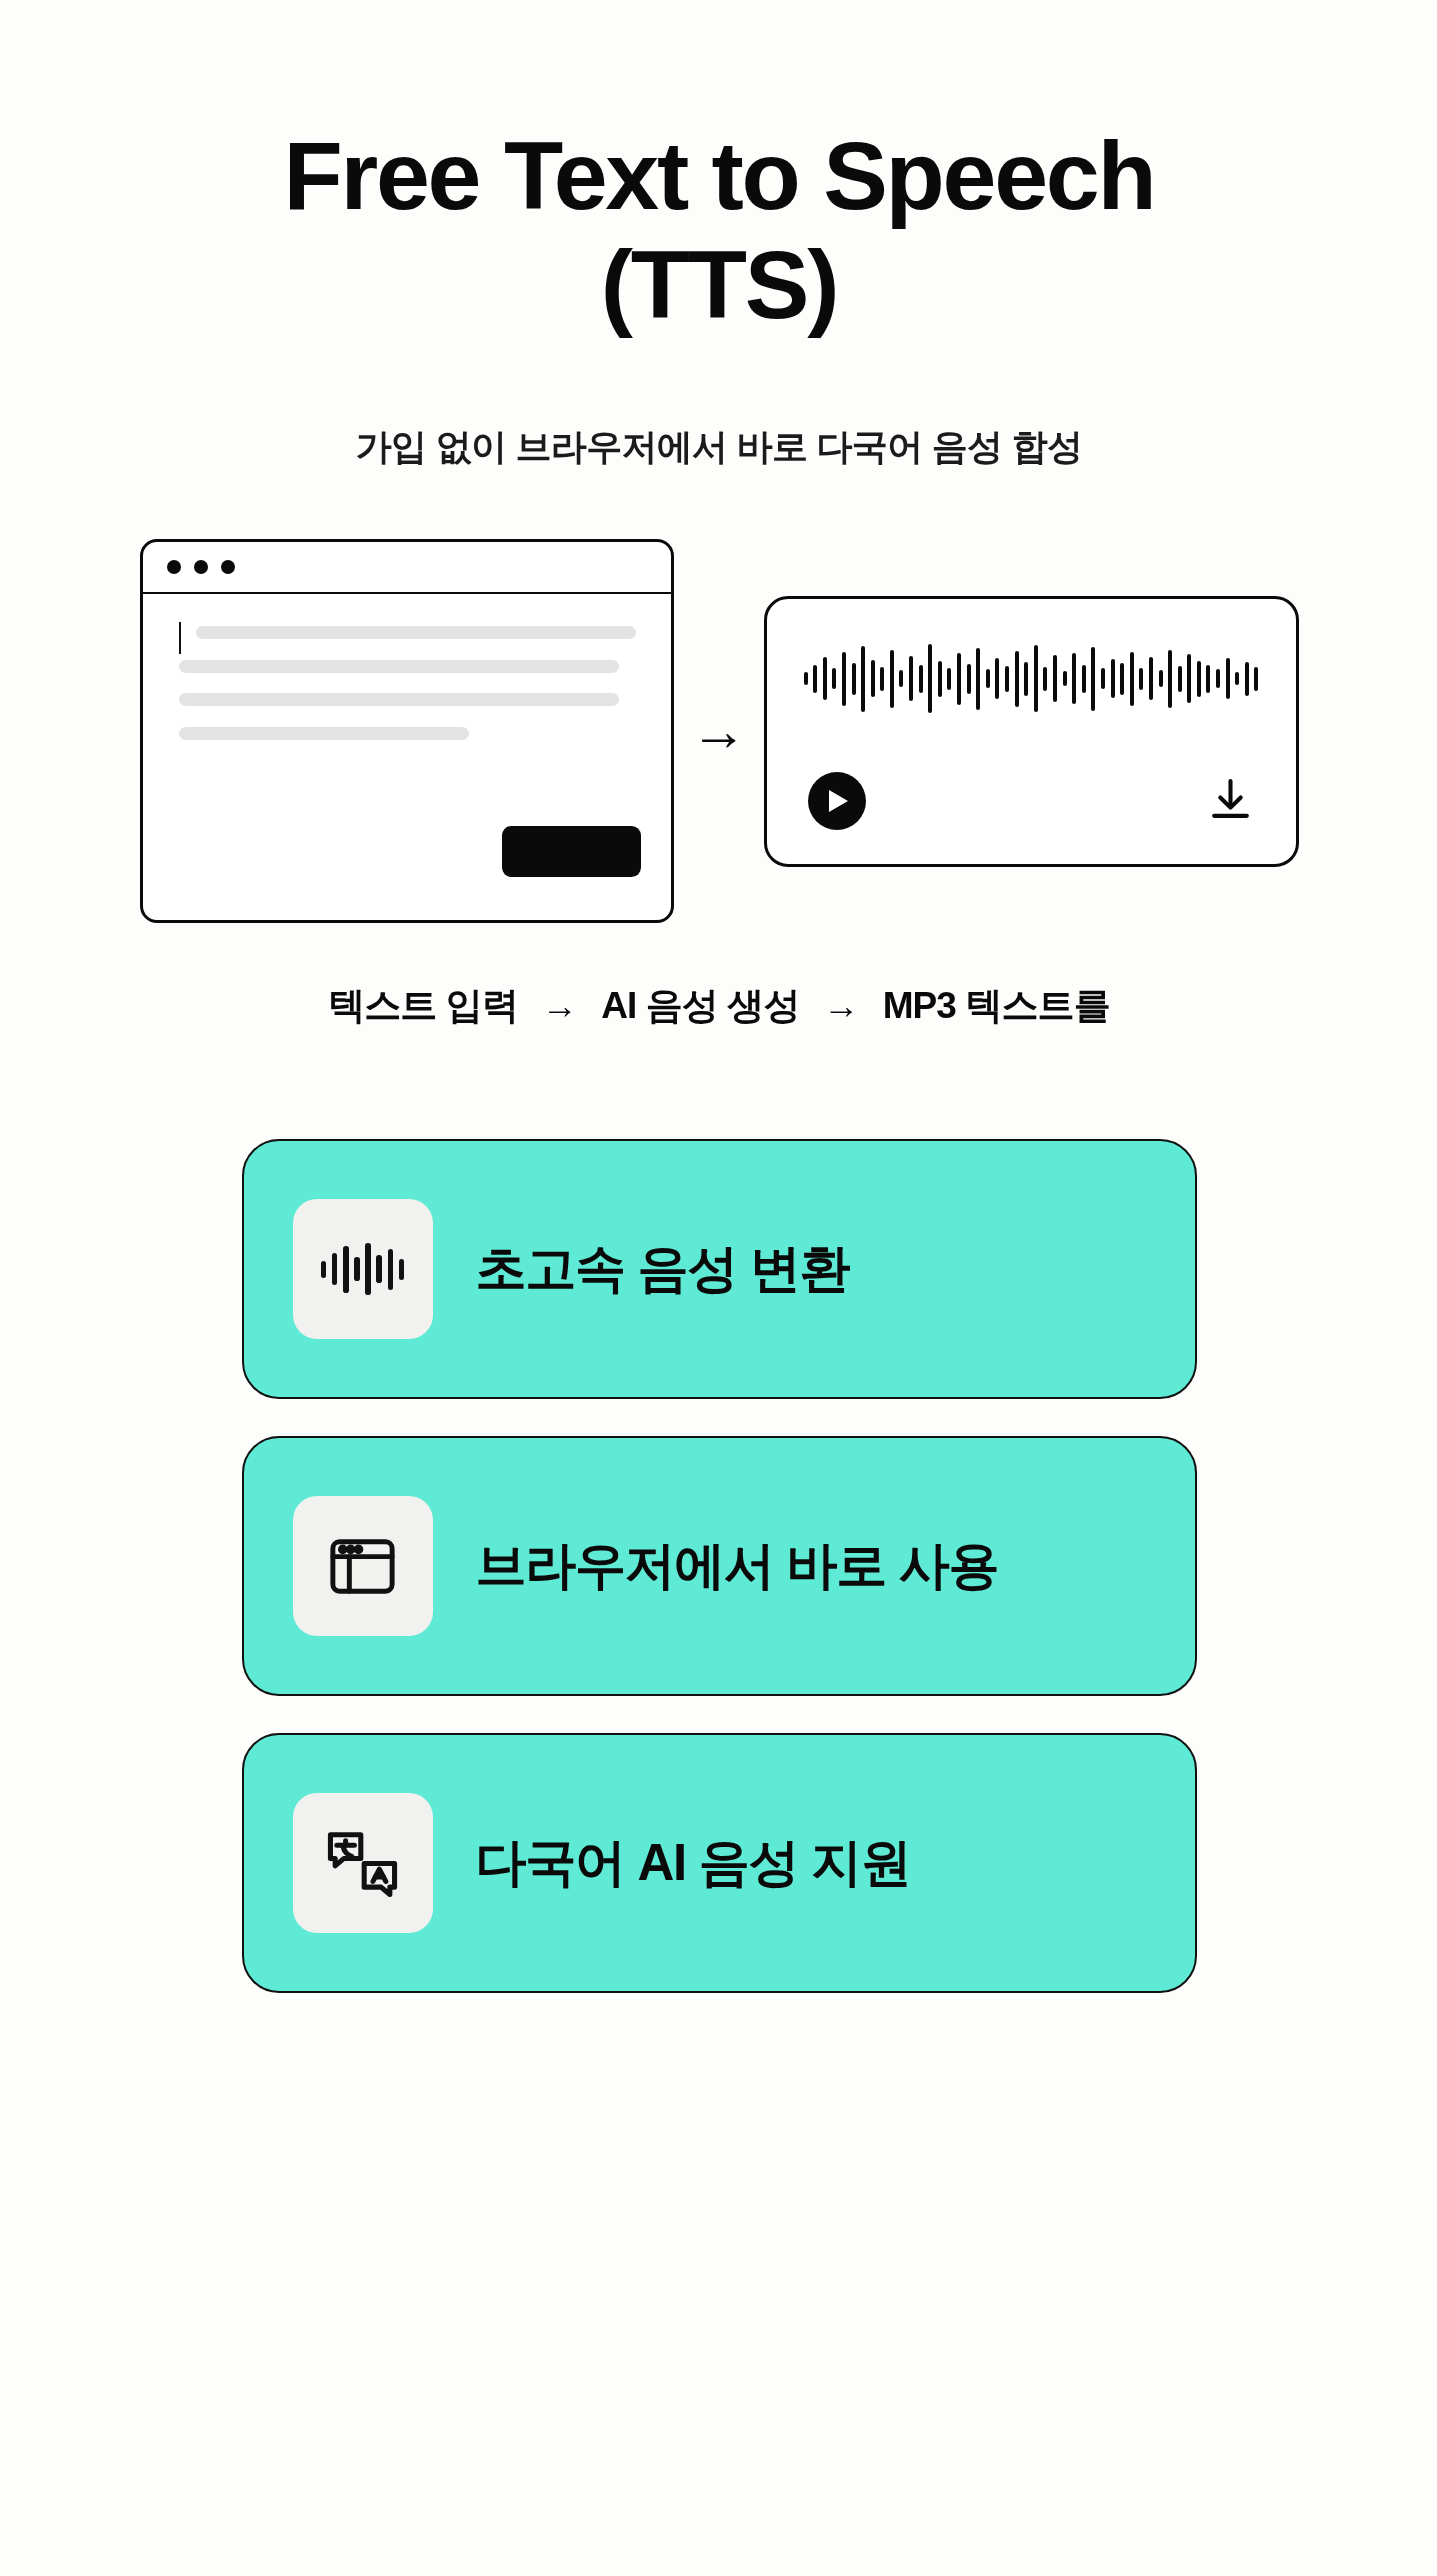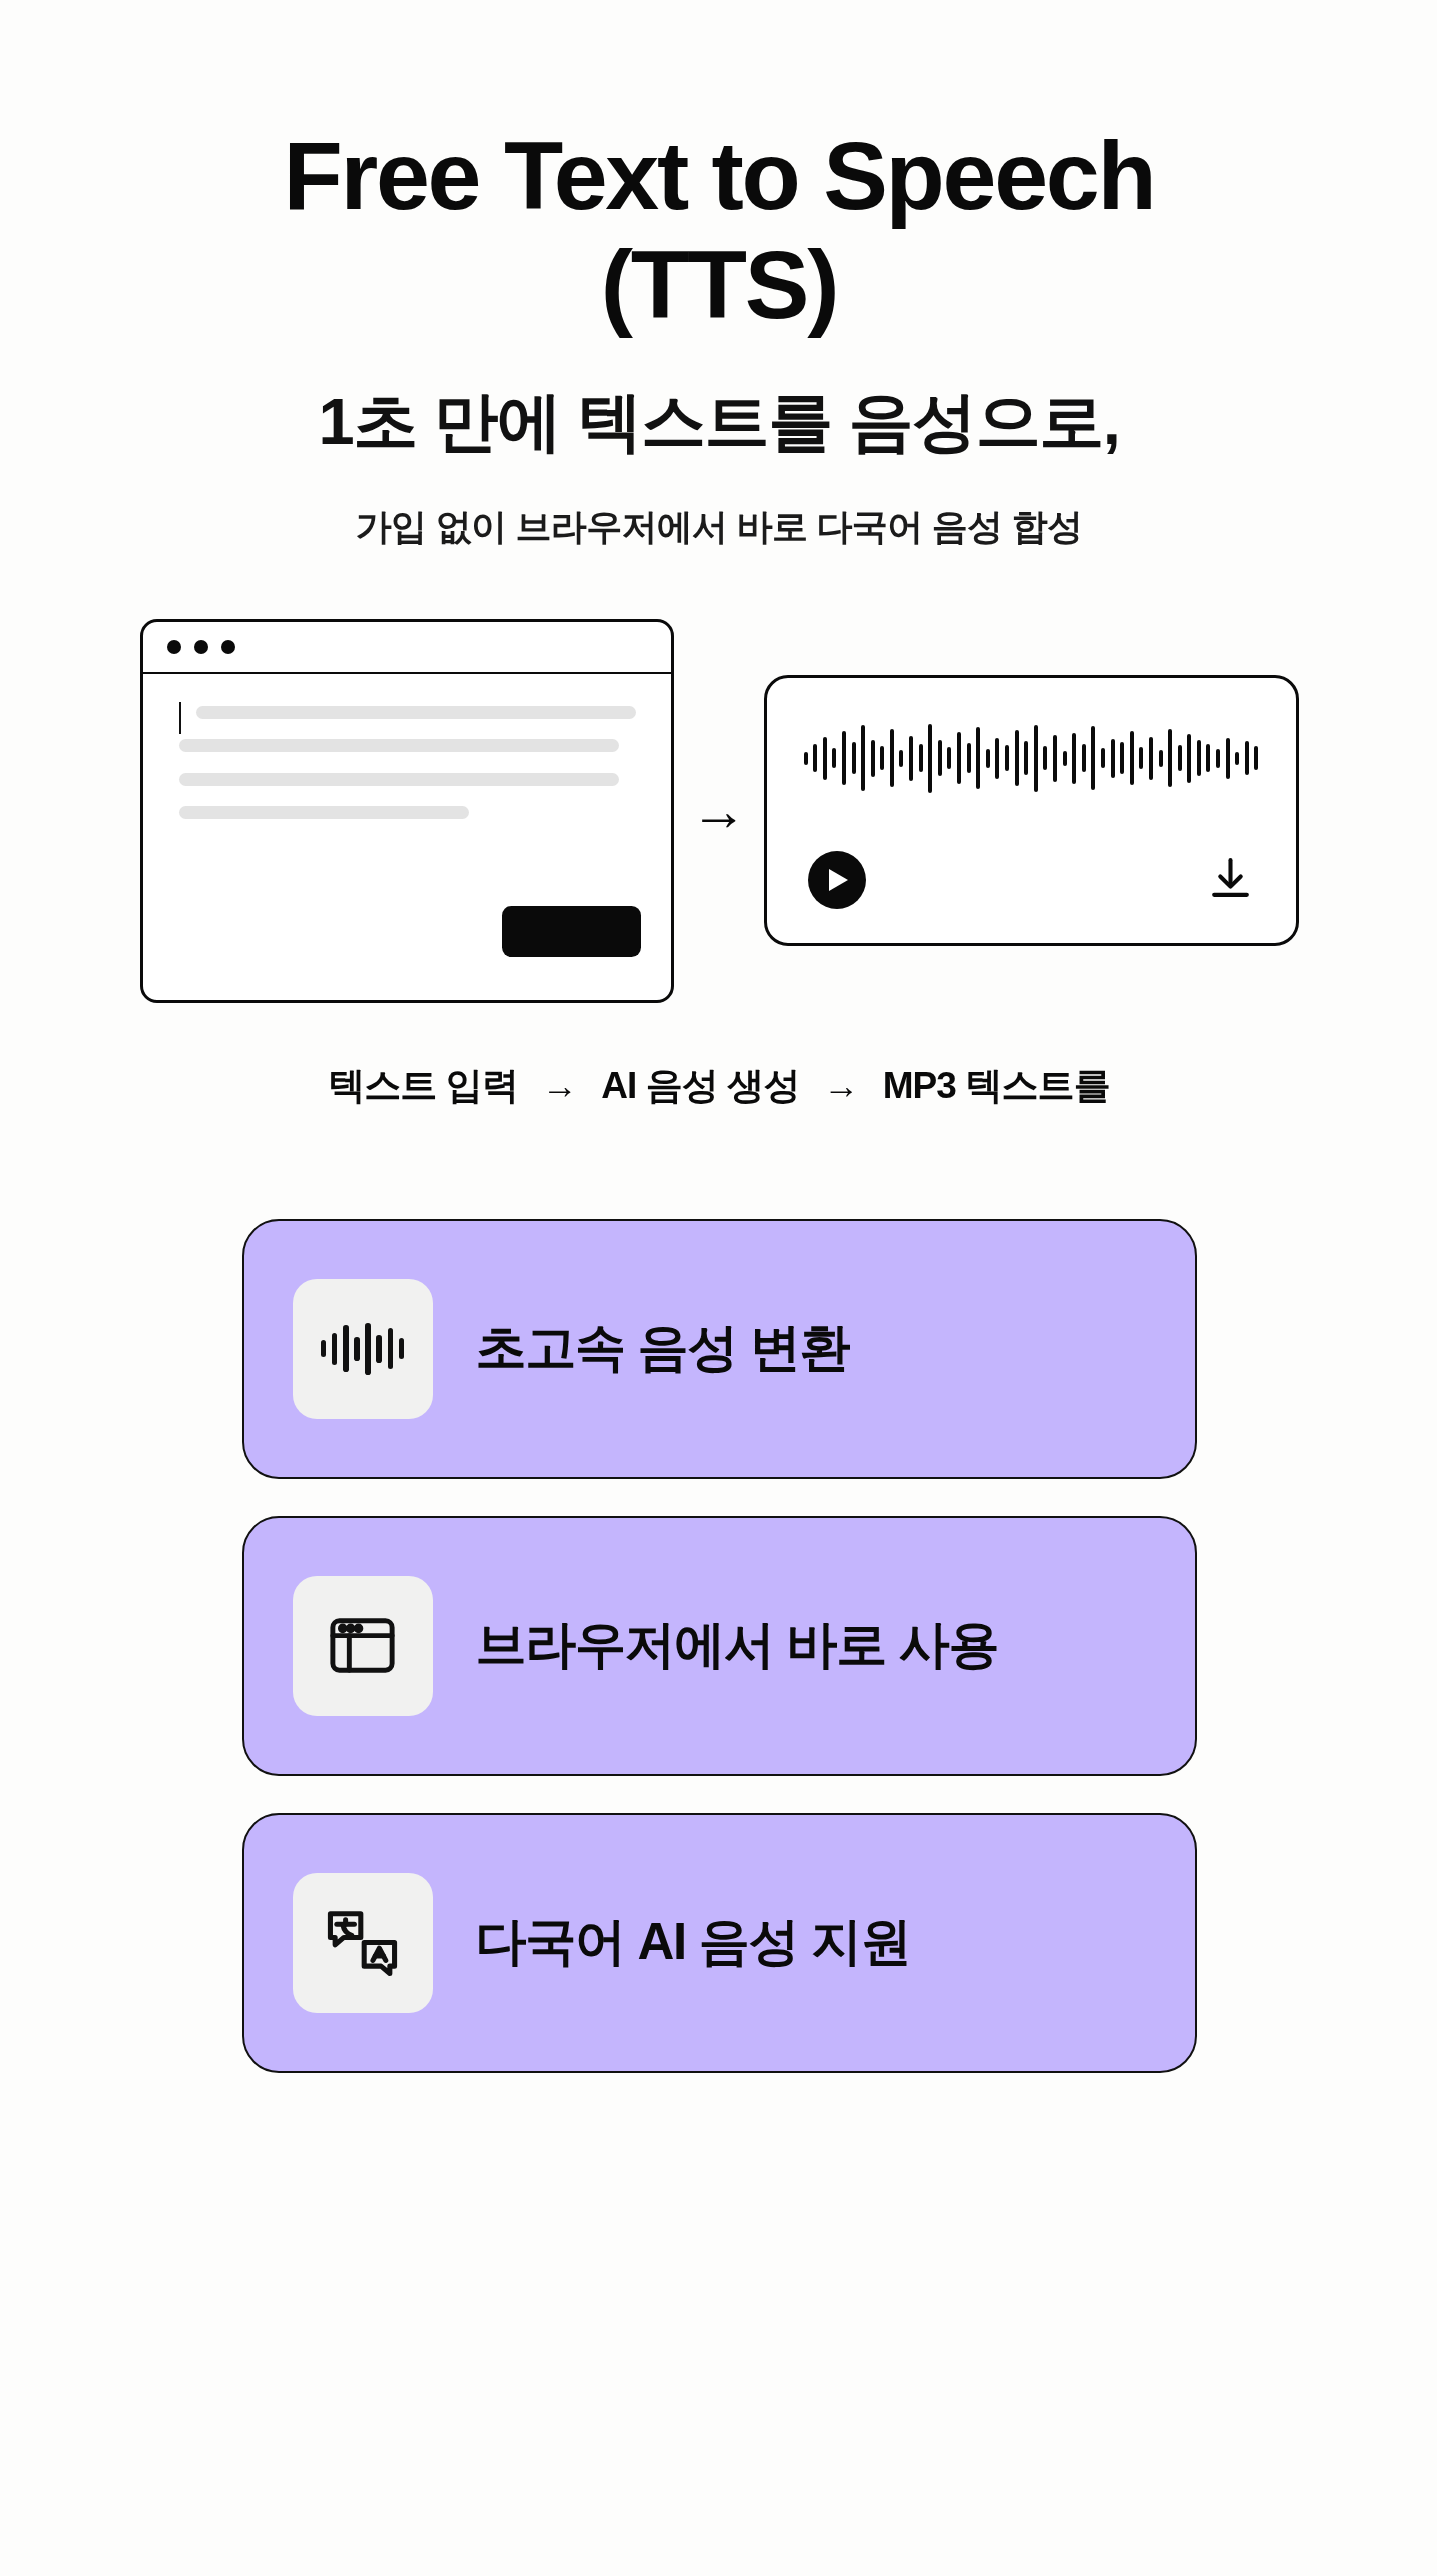--- a/index.html
+++ b/index.html
@@ -209,21 +209,21 @@
     margin-top: 108px;
     display: flex;
     flex-direction: column;
     gap: 37px;
   }
   .feature {
     width: 955px;
     height: 260px;
     border: 2.8px solid #111111;
     border-radius: 37px;
-    background: #c4b5fd;
+    background: #5eead4;
     box-sizing: border-box;
     display: flex;
     align-items: center;
     padding-left: 49px;
     gap: 43px;
   }
   .feature-icon {
     width: 140px;
     height: 140px;
     border-radius: 24px;
@@ -253,21 +253,20 @@
   }
 </style>
 </head>
 <body>
 
 <div class="page">
 
   <h1 class="headline">Free Text to Speech (TTS)</h1>
 
   <div class="subhead">
-    <div>1초 만에 텍스트를 음성으로,</div>
   </div>
 
   <div class="tagline">가입 없이 브라우저에서 바로 다국어 음성 합성</div>
 
   <div class="flow">
 
     <div class="browser-card">
       <div class="browser-bar">
         <span class="dot"></span>
         <span class="dot"></span>

